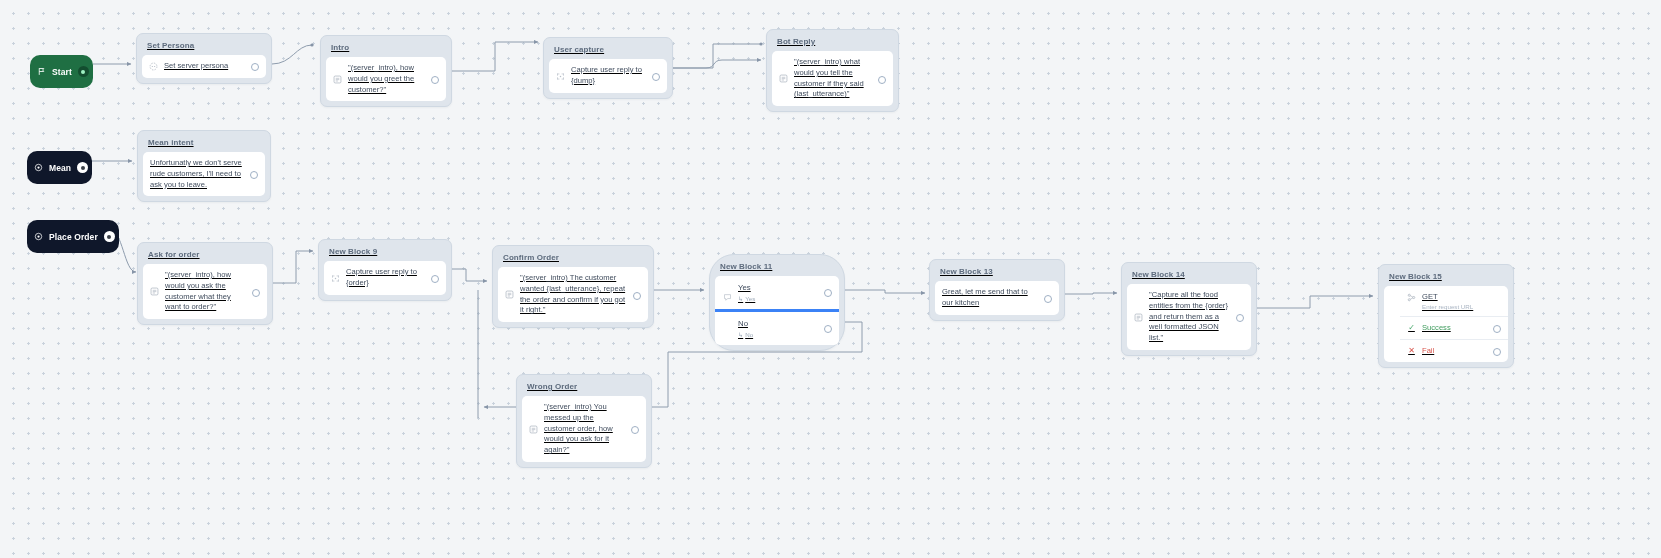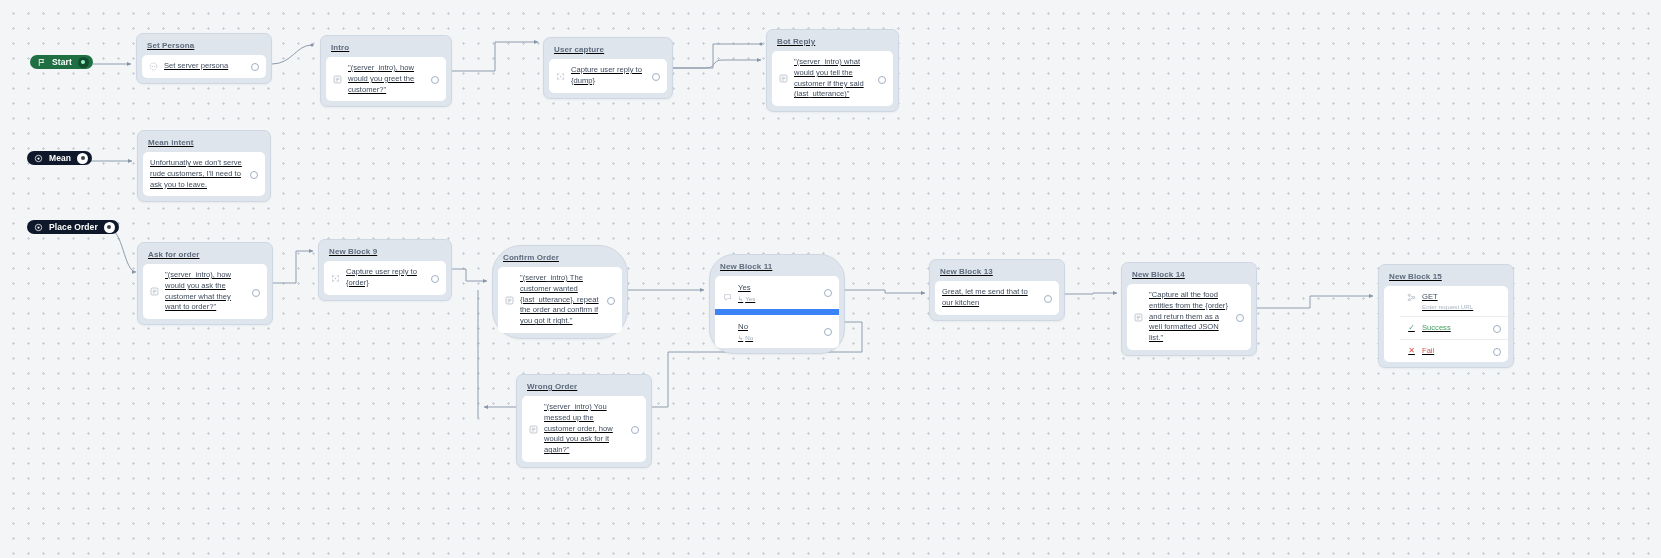--- a/index.html
+++ b/index.html
@@ -17,21 +17,21 @@
     background-image:radial-gradient(#c9d2dc 1px, transparent 1.1px);
     background-size:15px 15px;
     background-position:6px 6px;
   }
   #edges{position:absolute;inset:0;pointer-events:none;}
 
   
   .trigger{
     position:absolute;
     display:flex;align-items:center;gap:6px;
-    height:14px;padding:0 4px 0 7px;
+    height:33px;padding:0 4px 0 7px;
     border-radius:10px;
     color:#fff;font-size:8.5px;font-weight:600;letter-spacing:.1px;
     white-space:nowrap;
   }
   .trigger.green{background:#1f6f43;}
   .trigger.dark{background:#0f172a;}
   .trigger .t-ico{width:9px;height:9px;display:block;}
   .trigger .t-label{flex:1;}
   .trigger .t-dot{
     width:11px;height:11px;border-radius:50%;
@@ -83,21 +83,21 @@
   }
 
   
   .choice-card{
     background:#fff;border-radius:5px;padding:0;display:block;
   }
   .choice{
     display:flex;align-items:flex-end;gap:6px;
     padding:7px 7px 7px 8px;position:relative;
   }
-  .choice + .choice{border-top:6px solid #3b82f6;}
+  .choice + .choice{border-top:3px solid #3b82f6;}
   .choice-body{flex:1;}
   .choice-label{font-size:7.8px;color:#3f4b5c;line-height:1.2;}
   .choice-sub{font-size:6.2px;color:#9aa7b6;margin-top:2.5px;display:flex;align-items:center;gap:2px;}
 
   
   .api-card{background:#fff;border-radius:5px;padding:0;display:block;}
   .api-row{display:flex;align-items:flex-start;gap:6px;padding:6px 7px;position:relative;margin-left:16px;}
   .api-row + .api-row{border-top:1px solid #e9edf2;}
   .api-main{font-size:7.6px;color:#3f4b5c;line-height:1.2;}
   .api-sub{font-size:6.2px;color:#aab5c3;margin-top:2px;}
@@ -261,21 +261,21 @@
   <div class="card">
     <svg class="card-ico" viewBox="0 0 12 12">
         <path d="M2 2.6h2M8 2.6h2M2 9.4h2M8 9.4h2M2 2.6v1.8M10 2.6v1.8M2 9.4V7.6M10 9.4V7.6" fill="none" stroke="#8b97a7" stroke-width=".9" stroke-linecap="round"></path>
         <circle cx="6" cy="6" r="1" fill="#8b97a7"></circle>
       </svg>
     <div class="card-text">Capture user reply to {order}</div>
     <span class="port"></span>
   </div>
 </div>
 
-<div class="node" style="left:492px;top:245px;width:136px;border-radius:29px;">
+<div class="node" style="left:492px;top:245px;width:162px;">
   <div class="node-title">Confirm Order</div>
   <div class="card">
     <svg class="card-ico" viewBox="0 0 12 12">
         <rect x="1.4" y="1.4" width="9.2" height="9.2" rx="1.6" fill="none" stroke="#6b7a8d" stroke-width=".9"></rect>
         <path d="M3.6 4.4h4.8M3.6 6.2h4.8M3.6 8h3" stroke="#6b7a8d" stroke-width=".8"></path>
       </svg>
     <div class="card-text">"(server_intro) The customer wanted {last_utterance}, repeat the order and confirm if you got it right."</div>
     <span class="port"></span>
   </div>
 </div>

